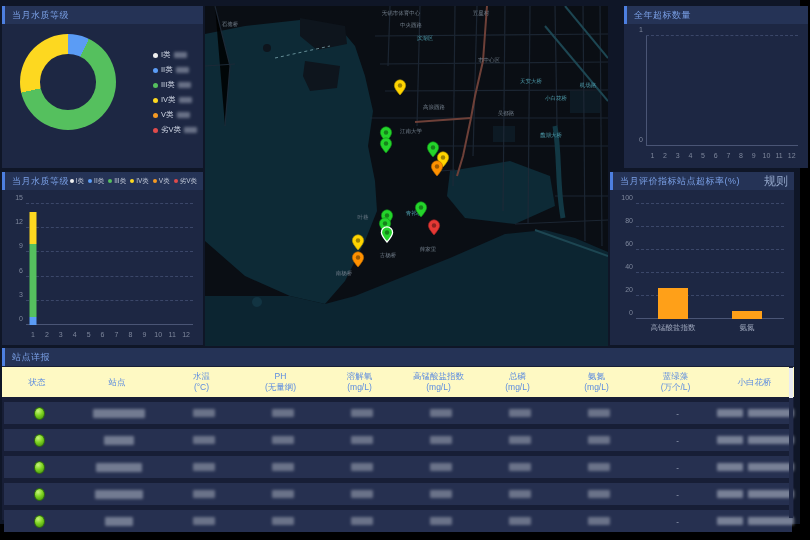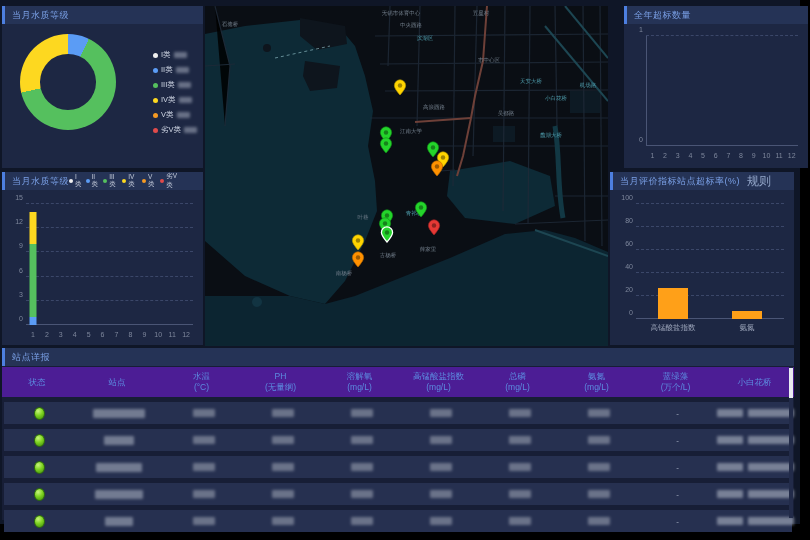--- a/index.html
+++ b/index.html
@@ -4,21 +4,21 @@
 <style>
   * { margin:0; padding:0; box-sizing:border-box; }
   html,body { width:810px; height:540px; background:#000; overflow:hidden;
               font-family:"Liberation Sans","DejaVu Sans",sans-serif; }
   .dashboard { position:relative; width:800px; height:524px; background:#0f1627; }
 
   
   .panel { position:absolute; background:#1d2743; }
   .titlebar { height:18px; background:#253356; border-left:3px solid #4d7fe0;
               display:flex; align-items:center; justify-content:space-between;
-              padding:0 23px 0 7px; }
+              padding:0 6px 0 7px; }
   .titlebar .ttl { color:#7aa0e6; font-size:9px; letter-spacing:.5px; white-space:nowrap; }
   .titlebar .link { color:#93a6c9; font-size:12px; cursor:pointer; }
 
   
   #p-monthly { left:2px; top:6px; width:201px; height:162px; }
   .donut-wrap { position:absolute; left:18px; top:28px; width:96px; height:96px; }
   .donut { width:96px; height:96px; border-radius:50%; }
   .donut-hole { position:absolute; inset:21%; border-radius:50%; background:#1d2743; }
   .d-legend { position:absolute; right:6px; top:44px; list-style:none; }
   .d-legend li { display:flex; align-items:center; margin-bottom:5px; }
@@ -58,21 +58,21 @@
   #p-rate { left:610px; top:172px; width:184px; height:173px; }
   #rate-plot { left:26px; top:32px; right:10px; bottom:26px; }
   .vbar { position:absolute; bottom:0; width:30px; transform:translateX(-50%);
           background:#ffa018; }
   .catlabels { position:absolute; left:0; right:0; bottom:-14px; display:flex; }
   .catlabels span { flex:1; text-align:center; color:#9aa3b8; font-size:7.5px; }
 
   
   #p-table { left:2px; top:348px; width:792px; height:172px; background:#171e36; }
   .thead { display:grid; grid-template-columns:70px 90px repeat(7,79px) 1fr;
-           height:30px; align-items:center; background:#4c1d95; margin-top:1px; }
+           height:30px; align-items:center; background:#fef9c3; margin-top:1px; }
   .th { text-align:center; color:#5c8ce0; font-size:8.5px; line-height:1.25; }
   .tbody { padding:0 2px; }
   .trow { display:grid; grid-template-columns:70px 90px repeat(7,79px) 1fr;
           height:22px; align-items:center; background:#263050; margin-top:5px;
           cursor:pointer; }
   .cell { display:flex; justify-content:center; align-items:center; }
   .status-dot { width:11px; height:13px; border-radius:50%;
       background:radial-gradient(circle at 35% 28%, #c8f37e, #7ed321 45%, #4f9e12 85%);
       border:1px solid #2f6d0c; }
   .val-blur { width:22px; height:8px; }

